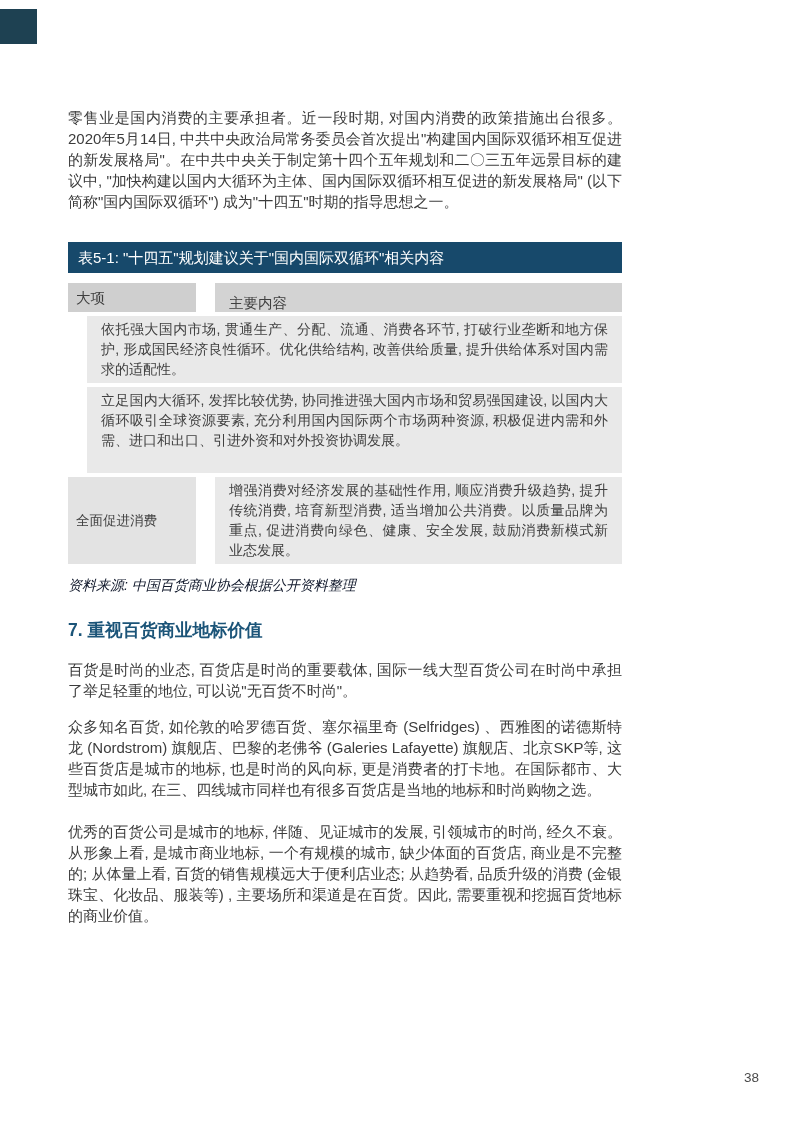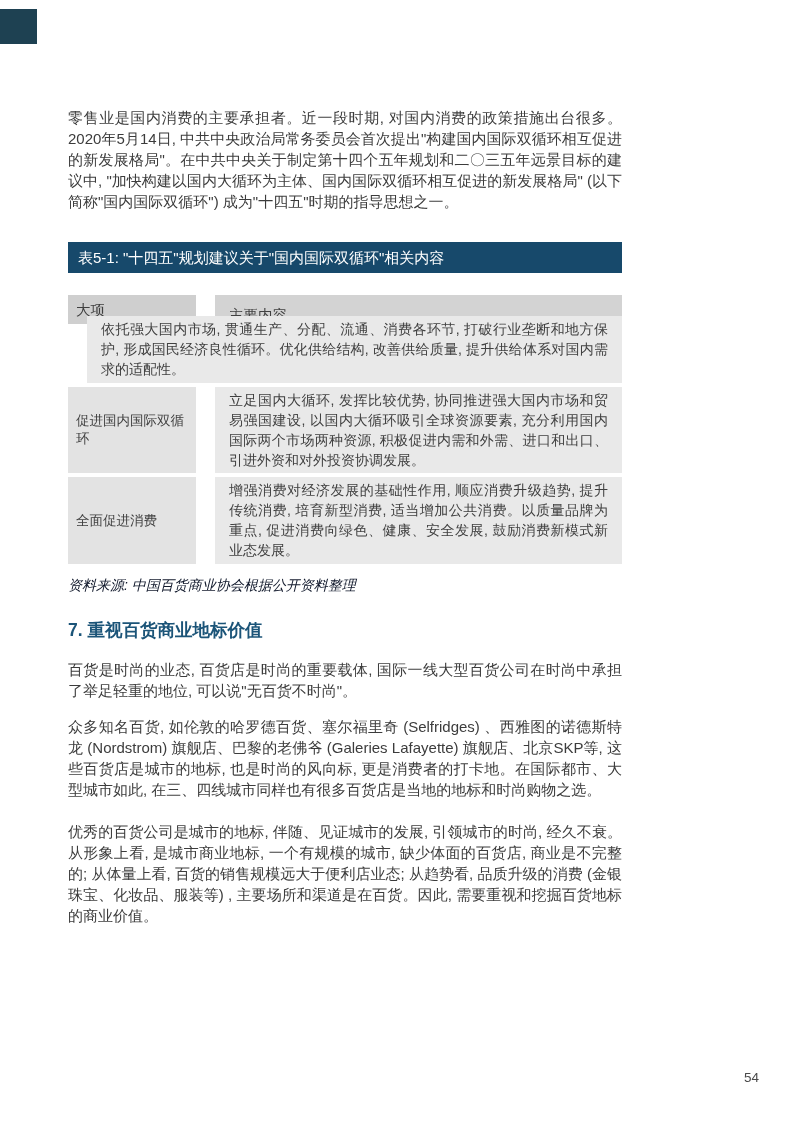--- a/index.html
+++ b/index.html
@@ -76,21 +76,21 @@
     margin-left: 19px;
     box-sizing: border-box;
     padding: 3px 14px 4px 14px;
     background: #e9e9e9;
     font-size: 14px;
     line-height: 20px;
     color: #404040;
     text-align: justify;
     overflow: hidden;
   }
-  .thead { top: 295px; height: 29px; }
+  .thead { top: 283px; height: 29px; }
   .thead .c1 { background: #cfcfcf; font-size: 14.5px; }
   .thead .c2 { background: #d3d3d3; font-size: 14.5px; display: flex; align-items: center; padding-top: 10px; padding-bottom: 0; }
   .row-1 { top: 316px; height: 67px; }
   .row-2 { top: 387px; height: 86px; }
   .row-3 { top: 477px; height: 87px; }
   .source-note {
     position: absolute;
     left: 68px; top: 576px;
     width: 554px;
     margin: 0;
@@ -136,34 +136,33 @@
   <div class="trow thead">
     <div class="c1">大项</div>
     <div class="c2">主要内容</div>
   </div>
 
   <div class="trow row-1">
     <div class="c2">依托强大国内市场, 贯通生产、分配、流通、消费各环节, 打破行业垄断和地方保护, 形成国民经济良性循环。优化供给结构, 改善供给质量, 提升供给体系对国内需求的适配性。</div>
   </div>
 
   <div class="trow row-2">
-    <div class="c1">促进国内国际双循环</div>
     <div class="c2">立足国内大循环, 发挥比较优势, 协同推进强大国内市场和贸易强国建设, 以国内大循环吸引全球资源要素, 充分利用国内国际两个市场两种资源, 积极促进内需和外需、进口和出口、引进外资和对外投资协调发展。</div>
   </div>
 
   <div class="trow row-3">
     <div class="c1">全面促进消费</div>
     <div class="c2">增强消费对经济发展的基础性作用, 顺应消费升级趋势, 提升传统消费, 培育新型消费, 适当增加公共消费。以质量品牌为重点, 促进消费向绿色、健康、安全发展, 鼓励消费新模式新业态发展。</div>
   </div>
 
   <p class="source-note">资料来源: 中国百货商业协会根据公开资料整理</p>
 
   <h2 class="section-heading">7. 重视百货商业地标价值</h2>
 
   <p class="body-para para-2">众多知名百货, 如伦敦的哈罗德百货、塞尔福里奇 (Selfridges) 、西雅图的诺德斯特龙 (Nordstrom) 旗舰店、巴黎的老佛爷 (Galeries Lafayette) 旗舰店、北京SKP等, 这些百货店是城市的地标, 也是时尚的风向标, 更是消费者的打卡地。在国际都市、大型城市如此, 在三、四线城市同样也有很多百货店是当地的地标和时尚购物之选。</p>
   <p class="body-para para-1">百货是时尚的业态, 百货店是时尚的重要载体, 国际一线大型百货公司在时尚中承担了举足轻重的地位, 可以说"无百货不时尚"。</p>
   <p class="body-para para-3">优秀的百货公司是城市的地标, 伴随、见证城市的发展, 引领城市的时尚, 经久不衰。从形象上看, 是城市商业地标, 一个有规模的城市, 缺少体面的百货店, 商业是不完整的; 从体量上看, 百货的销售规模远大于便利店业态; 从趋势看, 品质升级的消费 (金银珠宝、化妆品、服装等) , 主要场所和渠道是在百货。因此, 需要重视和挖掘百货地标的商业价值。</p>
 
   <div class="edge-bar"></div>
 
-  <div class="page-number">54</div>
+  <div class="page-number">38</div>
 
 </div>
 
 </body></html>

